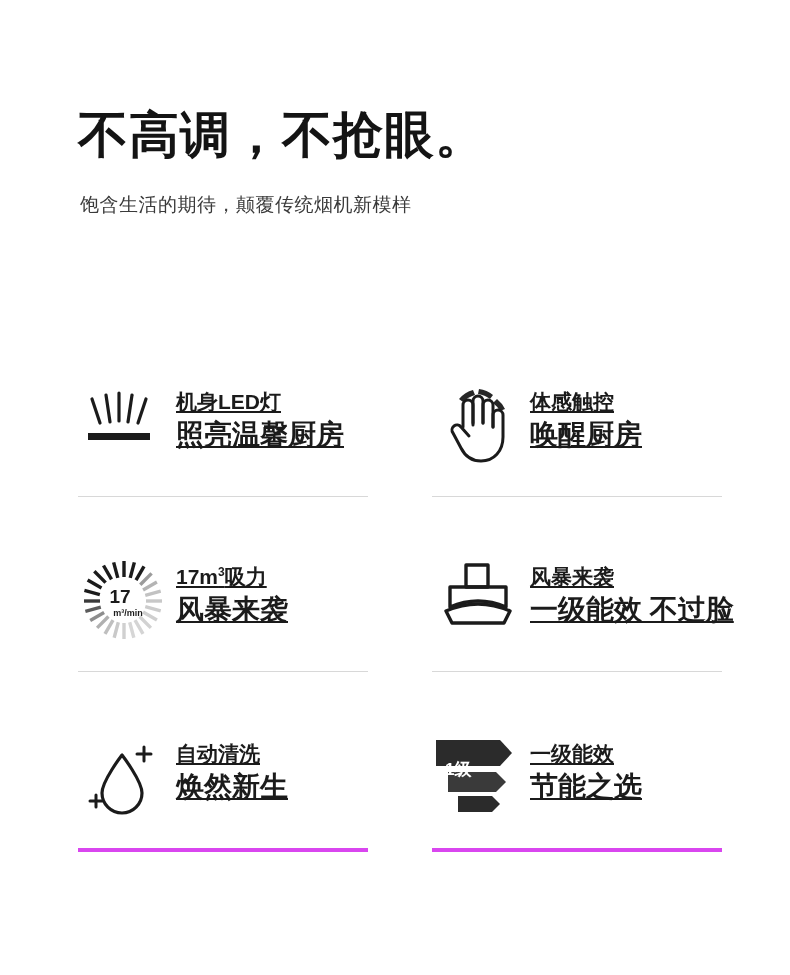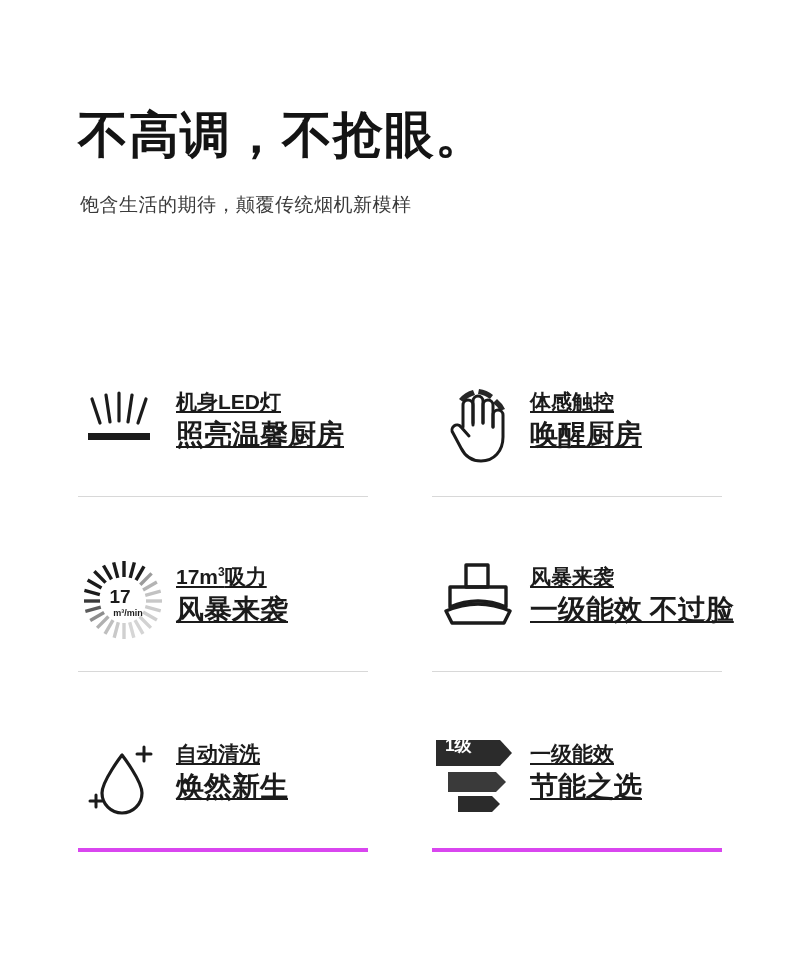--- a/index.html
+++ b/index.html
@@ -122,21 +122,21 @@
     left: 8px; right: 0;
     top: 51px;
     text-align: center;
     font-size: 9px;
     font-weight: 700;
     color: #1b1b1b;
   }
   .grade-num {
     position: absolute;
     left: 11px;
-    top: 0;
+    top: 24px;
     font-size: 17px;
     font-weight: 700;
     color: #ffffff;
     letter-spacing: 0px;
   }
   .grade-wrap { position: relative; width: 88px; height: 88px; }
 </style>
 </head>
 <body>
 

